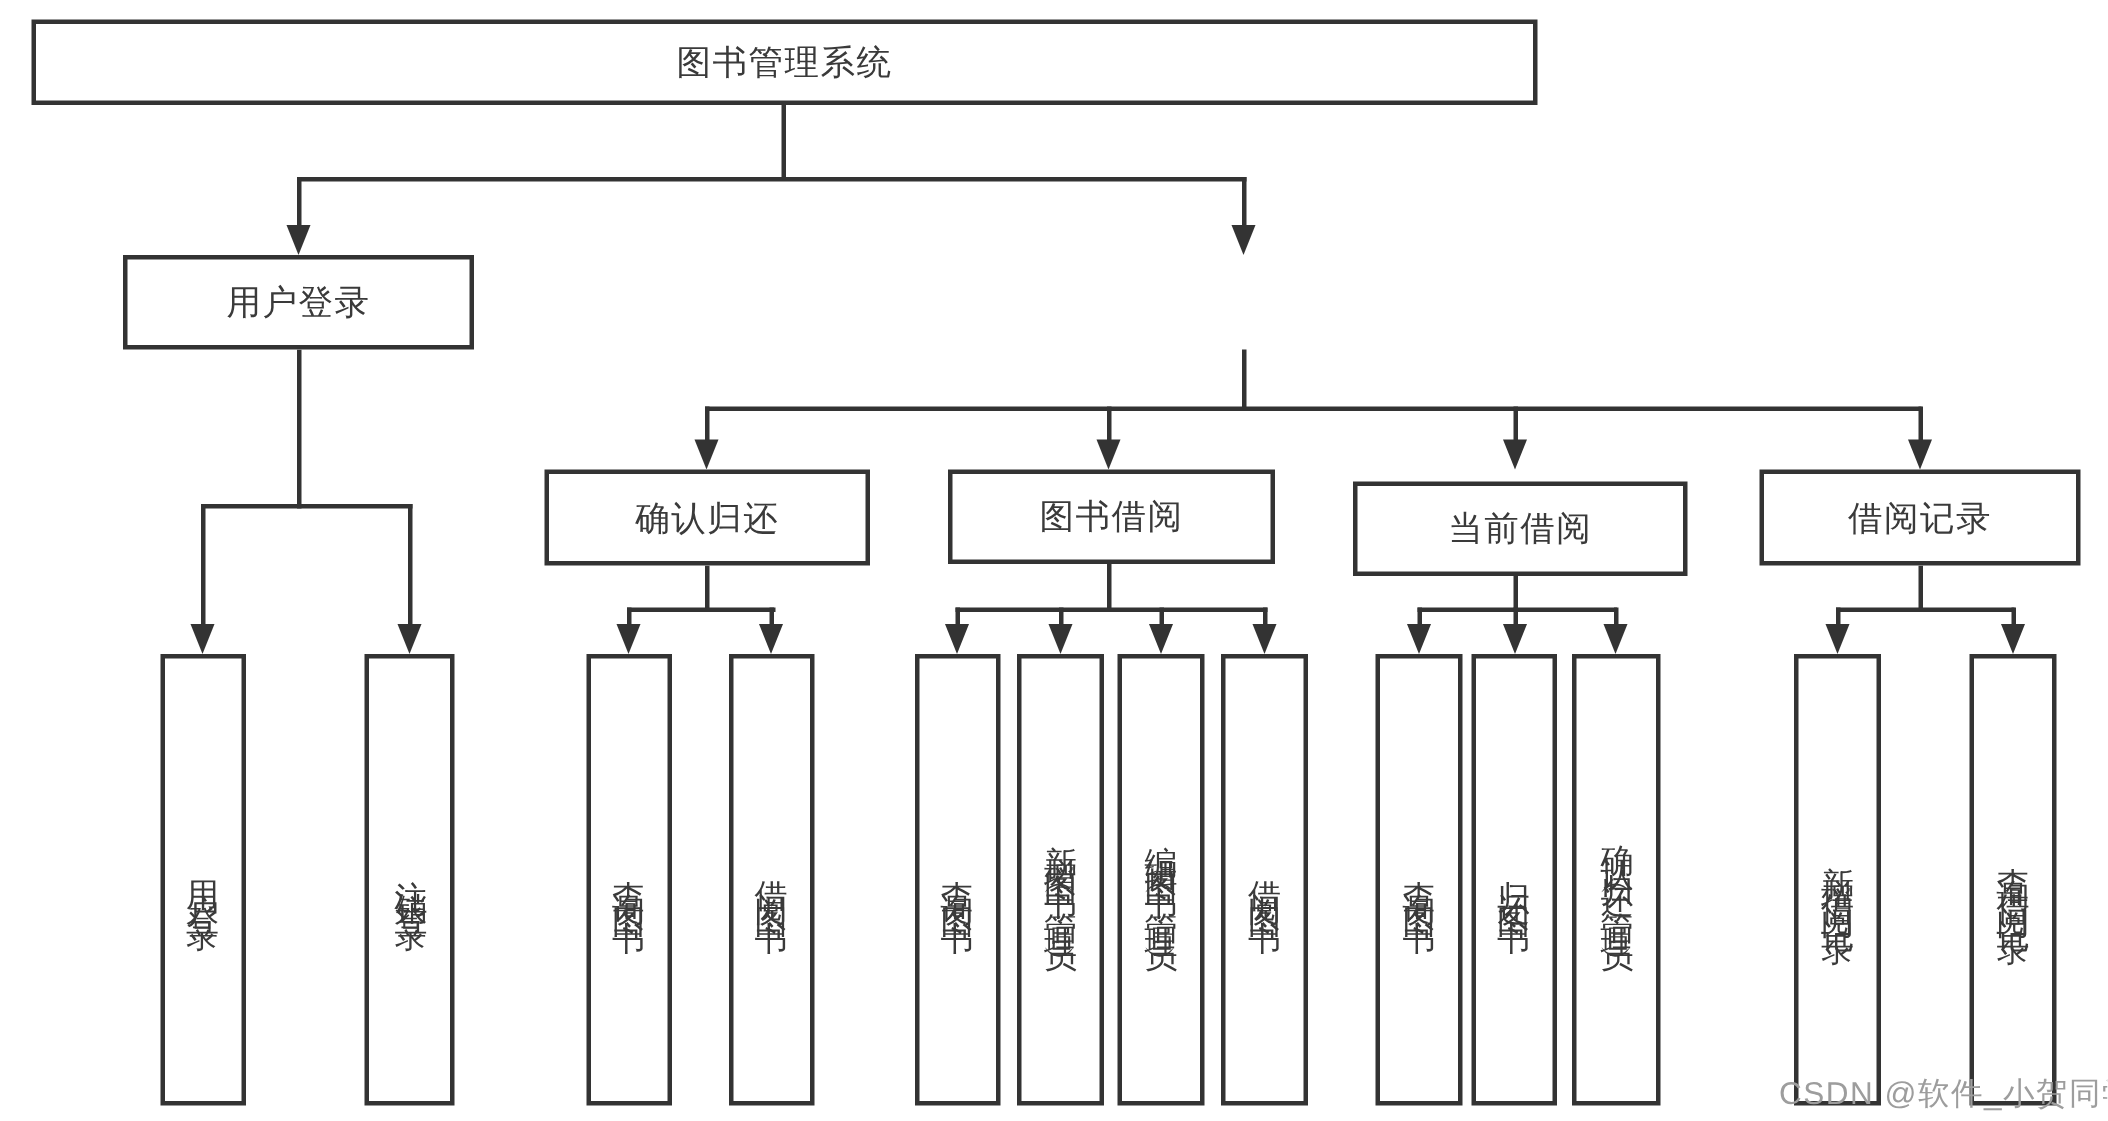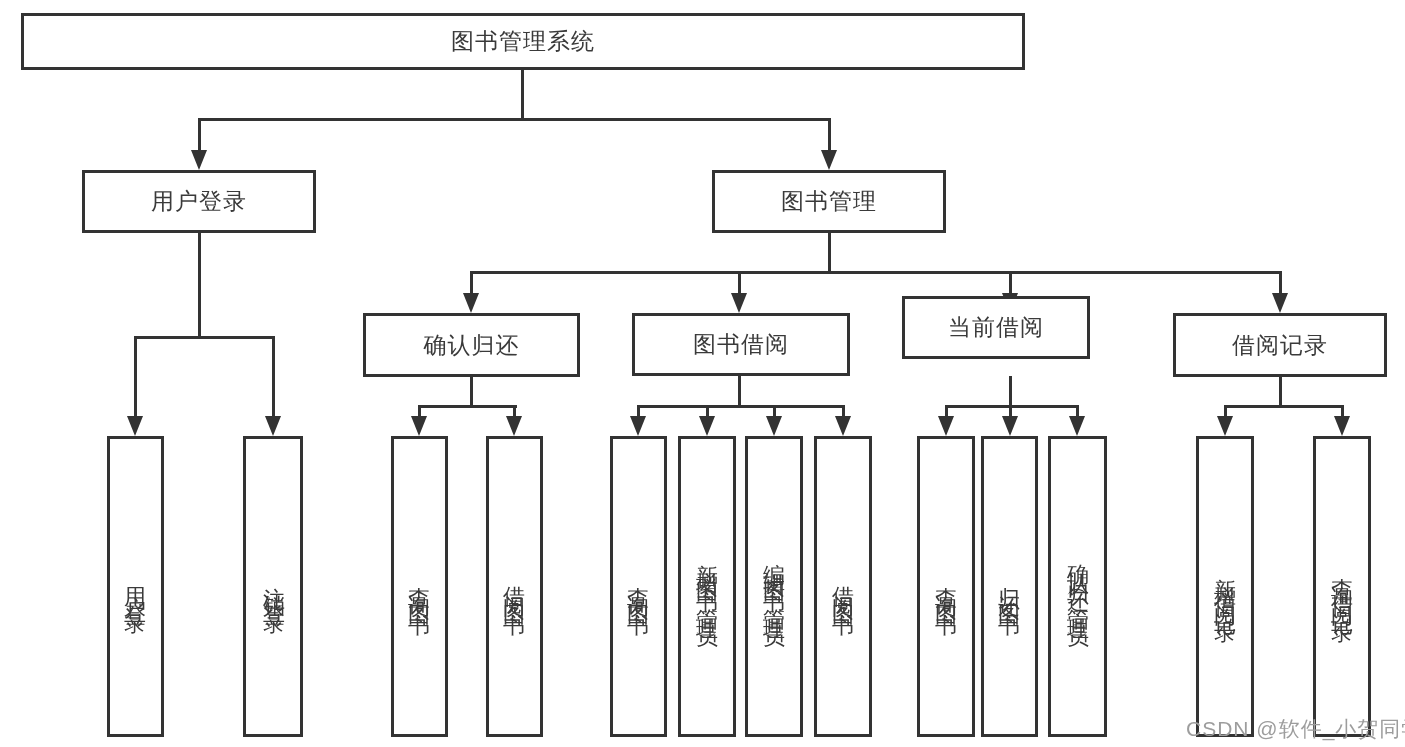--- a/index.html
+++ b/index.html
@@ -130,31 +130,28 @@
   <div class="vl" style="left:1341px; top:405px; height:13px;"></div>
   <div class="ah" style="left:1334px; top:416px;"></div>
 
   <div class="node" style="left:21px; top:13px; width:1004px; height:57px;">
     <span>图书管理系统</span>
   </div>
 
   <div class="node" style="left:82px; top:170px; width:234px; height:63px;">
     <span>用户登录</span>
   </div>
-  <div class="node" style="left:712px; top:170px; width:234px; height:63px;">
-    <span>图书管理</span>
-  </div>
 
   <div class="node" style="left:363px; top:313px; width:217px; height:64px;">
     <span>确认归还</span>
   </div>
   <div class="node" style="left:632px; top:313px; width:218px; height:63px;">
     <span>图书借阅</span>
   </div>
-  <div class="node" style="left:902px; top:296px; width:188px; height:63px;">
+  <div class="node" style="left:902px; top:321px; width:223px; height:63px;">
     <span>当前借阅</span>
   </div>
   <div class="node" style="left:1173px; top:313px; width:214px; height:64px;">
     <span>借阅记录</span>
   </div>
 
   <div class="vnode" style="left:107px; width:57px;">用户登录</div>
   <div class="vnode" style="left:243px; width:60px;">注销登录</div>
 
   <div class="vnode" style="left:391px; width:57px;">查询图书</div>

